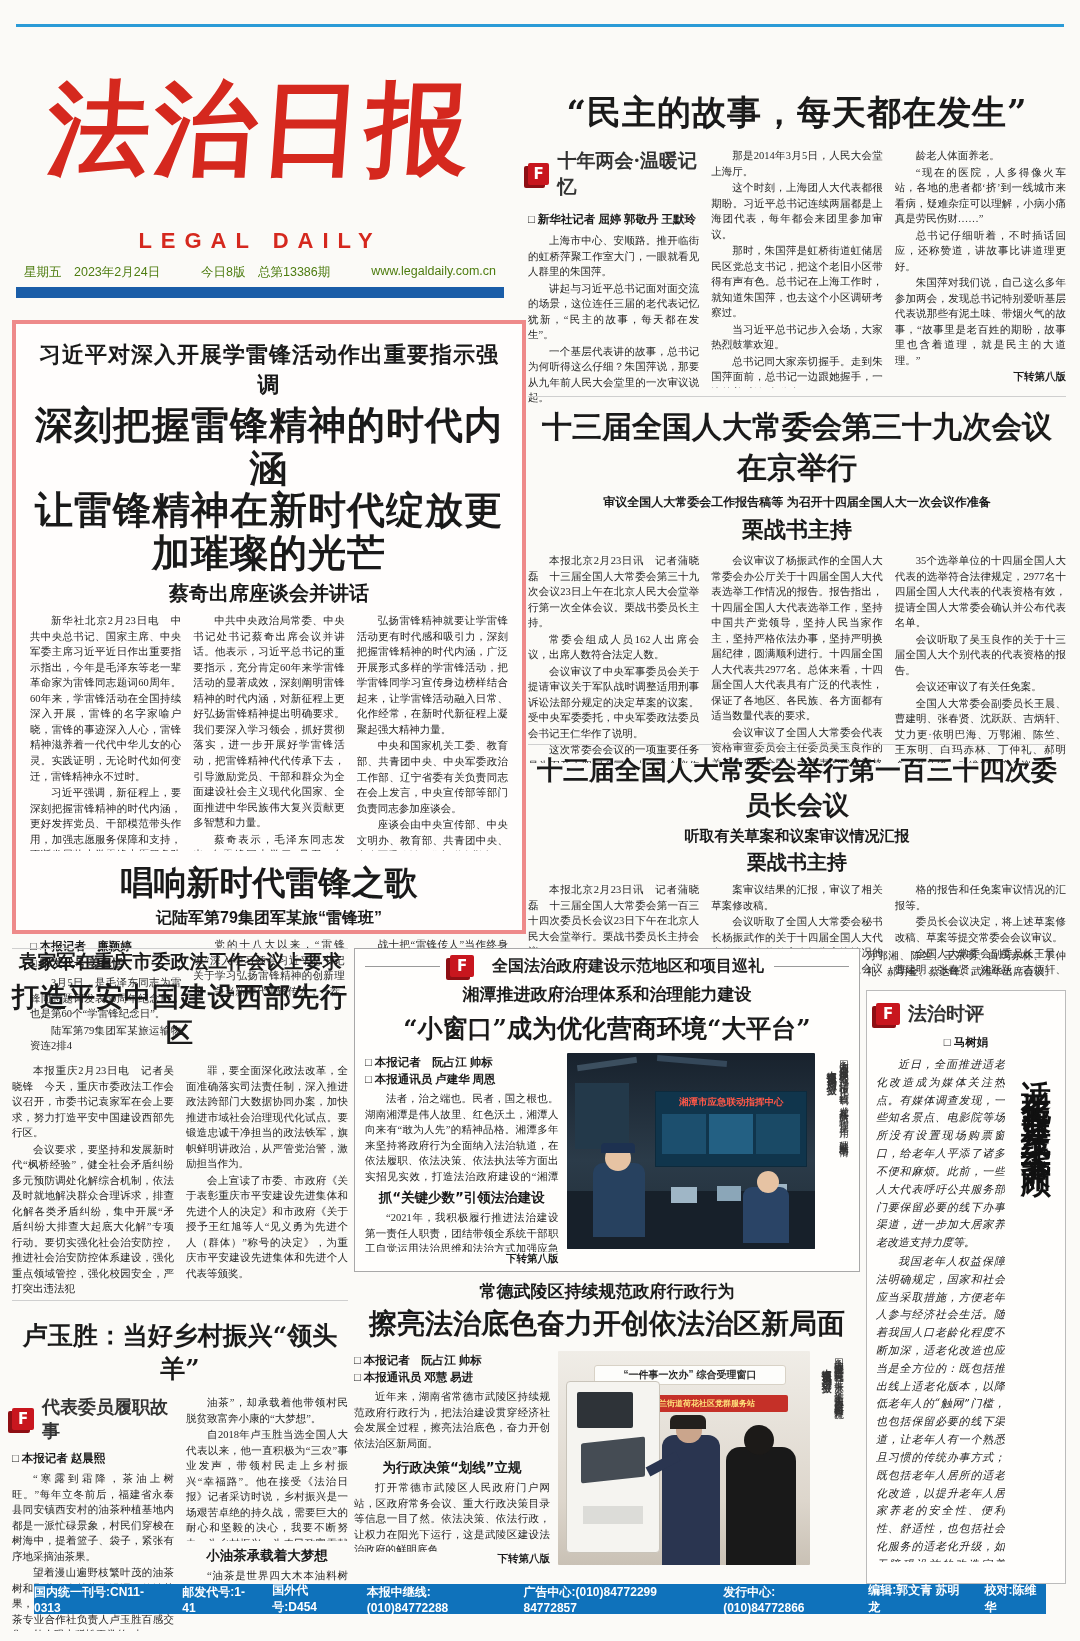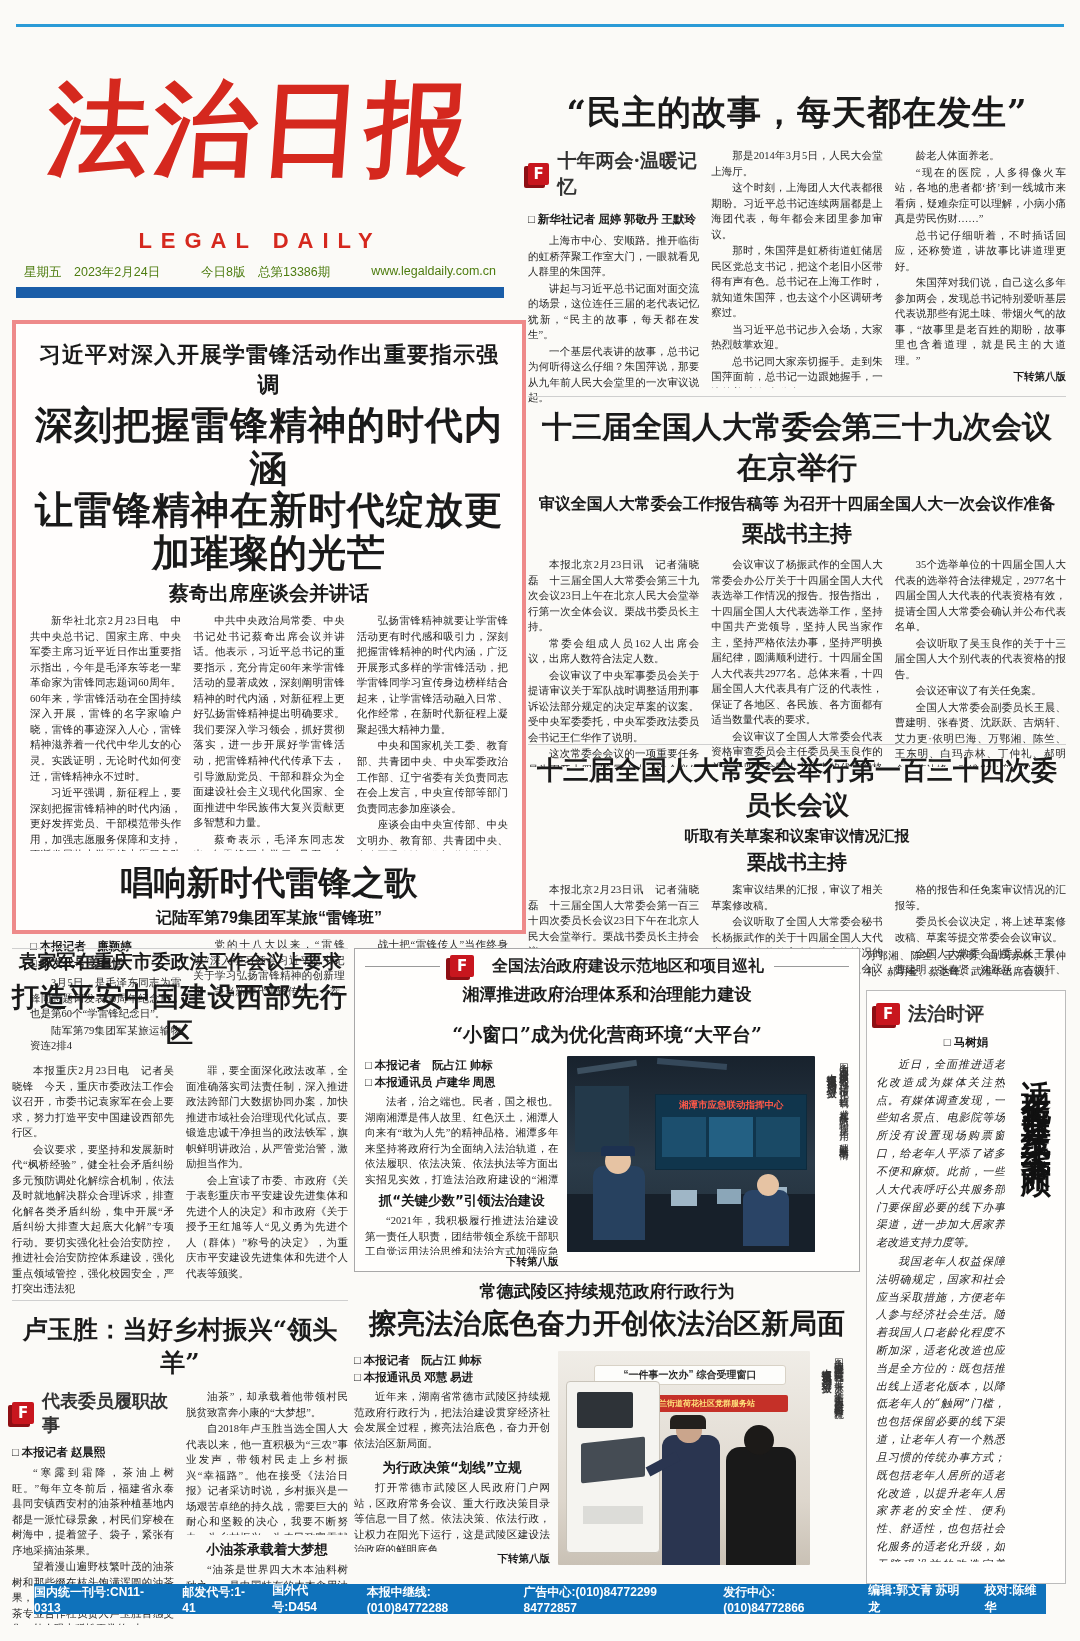--- a/index.html
+++ b/index.html
@@ -147,21 +147,21 @@
         <div style="display:flex;justify-content:space-between;align-items:baseline;margin-top:3px;">
           <span class="body-txt" style="font-size:10px;">“始终‘长着一个心眼’”。</span>
           <span class="jump">下转第四版</span>
         </div>
       </div>
     </div>
   </div>
 
   <div class="abs hr-gray" style="left:528px;top:396px;width:538px;height:340px;padding-top:10px;">
     <div class="ctr head-serif" style="font-size:30px;">十三届全国人大常委会第三十九次会议在京举行</div>
-    <div class="ctr" style="font-size:16px;font-weight:bold;margin-top:5px;">审议全国人大常委会工作报告稿等  为召开十四届全国人大一次会议作准备</div>
+    <div class="ctr" style="font-size:12px;font-weight:bold;margin-top:5px;">审议全国人大常委会工作报告稿等  为召开十四届全国人大一次会议作准备</div>
     <div class="ctr head-serif" style="font-size:22px;margin-top:4px;">栗战书主持</div>
     <div style="display:flex;gap:12px;margin-top:8px;height:210px;">
       <div class="body-txt" style="flex:1;height:210px;">
           <p class="para">本报北京2月23日讯　记者蒲晓磊　十三届全国人大常委会第三十九次会议23日上午在北京人民大会堂举行第一次全体会议。栗战书委员长主持。</p>
           <p class="para">常委会组成人员162人出席会议，出席人数符合法定人数。</p>
           <p class="para">会议审议了中央军事委员会关于提请审议关于军队战时调整适用刑事诉讼法部分规定的决定草案的议案。受中央军委委托，中央军委政法委员会书记王仁华作了说明。</p>
           <p class="para">这次常委会会议的一项重要任务是为召开十四届全国人大一次会议作准备。为此，会议审议了全国人大常委会工作报告稿，审议了委员长会议关于提请审议十四届全国人大一次会议议程草案、主席团和秘书长名单草案、列席人员名单草案等议案。</p>
         </div>
       <div class="body-txt" style="flex:1;height:210px;">
           <p class="para">会议审议了杨振武作的全国人大常委会办公厅关于十四届全国人大代表选举工作情况的报告。报告指出，十四届全国人大代表选举工作，坚持中国共产党领导，坚持人民当家作主，坚持严格依法办事，坚持严明换届纪律，圆满顺利进行。十四届全国人大代表共2977名。总体来看，十四届全国人大代表具有广泛的代表性，保证了各地区、各民族、各方面都有适当数量代表的要求。</p>
@@ -205,21 +205,21 @@
           <p class="para">本报重庆2月23日电　记者吴晓锋　今天，重庆市委政法工作会议召开，市委书记袁家军在会上要求，努力打造平安中国建设西部先行区。</p>
           <p class="para">会议要求，要坚持和发展新时代“枫桥经验”，健全社会矛盾纠纷多元预防调处化解综合机制，依法及时就地解决群众合理诉求，排查化解各类矛盾纠纷，集中开展“矛盾纠纷大排查大起底大化解”专项行动。要切实强化社会治安防控，推进社会治安防控体系建设，强化重点领域管控，强化校园安全，严打突出违法犯</p>
         </div>
       <div class="body-txt" style="flex:1;height:258px;">
           <p class="para">罪，要全面深化政法改革，全面准确落实司法责任制，深入推进政法跨部门大数据协同办案，加快推进市域社会治理现代化试点。要锻造忠诚干净担当的政法铁军，旗帜鲜明讲政治，从严管党治警，激励担当作为。</p>
           <p class="para">会上宣读了市委、市政府《关于表彰重庆市平安建设先进集体和先进个人的决定》和市政府《关于授予王红旭等人“见义勇为先进个人（群体）”称号的决定》，为重庆市平安建设先进集体和先进个人代表等颁奖。</p>
         </div>
     </div>
   </div>
 
-  <div class="abs hr-gray" style="left:12px;top:1300px;width:336px;height:272px;padding-top:12px;">
+  <div class="abs hr-gray" style="left:12px;top:1300px;width:336px;height:272px;padding-top:18px;">
     <div class="ctr head-serif" style="font-size:25px;">卢玉胜：当好乡村振兴“领头羊”</div>
     <div style="display:flex;gap:12px;margin-top:10px;height:216px;">
       <div style="flex:1;">
         <div class="logo-row" style="font-size:18px;">
           <span class="fcube">F</span>
           <span>代表委员履职故事</span>
         </div>
         <div class="byline" style="margin-top:8px;">□ 本报记者 赵晨熙</div>
         <div class="body-txt" style="height:160px;margin-top:5px;">
             <p class="para">“寒露到霜降，茶油上树旺。”每年立冬前后，福建省永泰县同安镇西安村的油茶种植基地内都是一派忙碌景象，村民们穿梭在树海中，提着篮子、袋子，紧张有序地采摘油茶果。</p>
@@ -241,21 +241,21 @@
   </div>
 
   <div class="abs boxed" style="left:354px;top:948px;width:506px;height:324px;padding:6px 10px;">
     <div class="banner-row">
       <span class="rule"></span>
       <span class="fcube">F</span>
       <span>全国法治政府建设示范地区和项目巡礼</span>
       <span class="rule"></span>
     </div>
     <div class="ctr" style="font-size:17px;font-weight:bold;margin-top:6px;">湘潭推进政府治理体系和治理能力建设</div>
-    <div class="ctr head-serif" style="font-size:19px;margin-top:16px;">“小窗口”成为优化营商环境“大平台”</div>
+    <div class="ctr head-serif" style="font-size:25px;margin-top:6px;">“小窗口”成为优化营商环境“大平台”</div>
     <div style="display:flex;gap:8px;margin-top:8px;height:200px;">
       <div style="width:196px;">
         <div class="byline">□ 本报记者　阮占江 帅标</div>
         <div class="byline">□ 本报通讯员 卢建华 周恩</div>
         <div class="body-txt" style="height:92px;margin-top:4px;">
             <p class="para">法者，治之端也。民者，国之根也。湖南湘潭是伟人故里、红色沃土，湘潭人向来有“敢为人先”的精神品格。湘潭多年来坚持将政府行为全面纳入法治轨道，在依法履职、依法决策、依法执法等方面出实招见实效，打造法治政府建设的“湘潭样本”。</p>
           </div>
         <div class="subhead-sm">抓“关键少数”引领法治建设</div>
         <div class="body-txt" style="height:42px;">
             <p class="para">“2021年，我积极履行推进法治建设第一责任人职责，团结带领全系统干部职工自觉运用法治思维和法治方式加强应急管理法治化、规范化建设……”</p>

